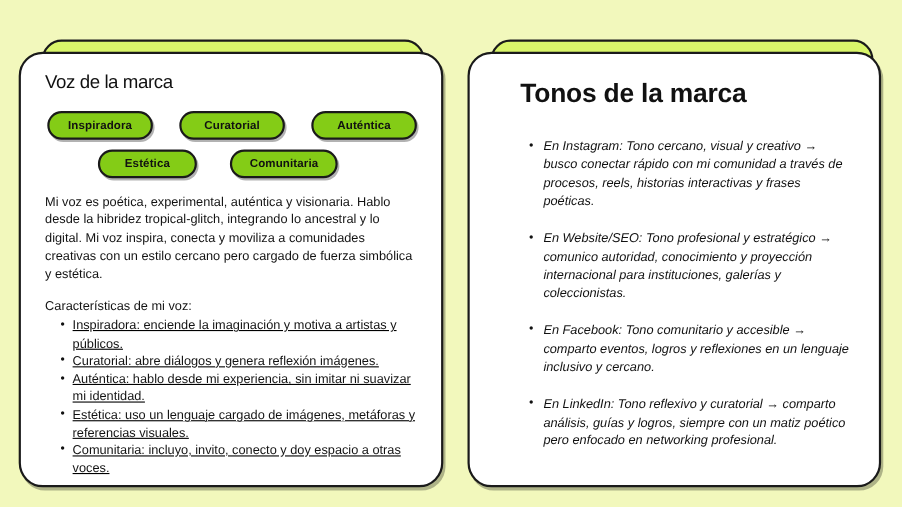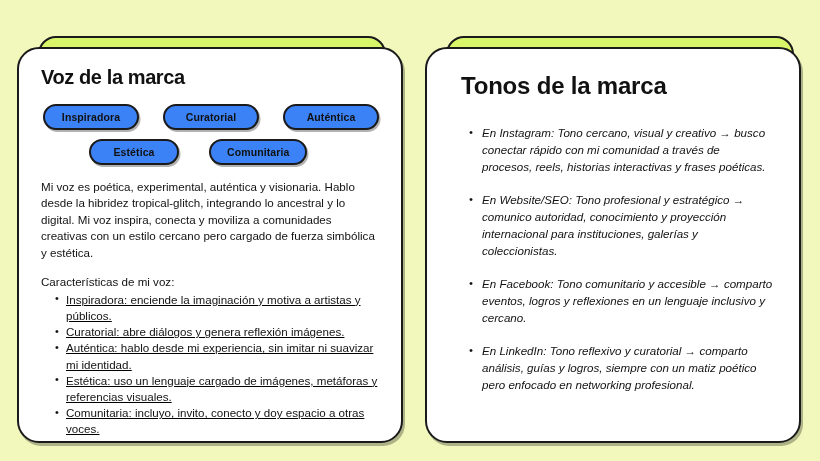--- a/index.html
+++ b/index.html
@@ -40,26 +40,26 @@
     border: 2px solid #1a1a1a;
     border-radius: 22px;
     z-index: 2;
     box-shadow: 2px 3px 0 rgba(0,0,0,0.28);
     overflow: hidden;
   }
   .card.left  { left: 17px;  top: 47px; width: 386px; height: 396px; }
   .card.right { left: 425px; top: 47px; width: 376px; height: 396px; }
 
   .card-inner-left  { padding: 17px 22px 0 22px; }
-  .card-inner-right { padding: 24px 26px 0 34px; }
+  .card-inner-right { padding: 24px 26px 0 46px; }
 
   
   .title-left {
-    font-size: 20px;
-    font-weight: 700;
+    font-size: 17px;
+    font-weight: 400;
     color: #111111;
     letter-spacing: -0.4px;
     line-height: 1.1;
     margin-bottom: 16px;
   }
   .title-right {
     font-size: 24px;
     font-weight: 600;
     color: #111111;
     letter-spacing: -0.2px;
@@ -70,21 +70,21 @@
   
   .pill-rows { margin-bottom: 14px; }
   .pill-row {
     display: flex;
     margin-bottom: 9px;
   }
   .pill-row.row1 { justify-content: flex-start; gap: 24px; padding-left: 2px; }
   .pill-row.row2 { justify-content: flex-start; gap: 30px; padding-left: 48px; }
 
   .pill {
-    background: #3b82f6;
+    background: #84cc16;
     border: 2px solid #1a1a1a;
     border-radius: 999px;
     padding: 5px 16px;
     font-size: 10.5px;
     font-weight: 700;
     color: #111111;
     letter-spacing: 0.1px;
     white-space: nowrap;
     box-shadow: 1.5px 2px 0 rgba(0,0,0,0.30);
   }

